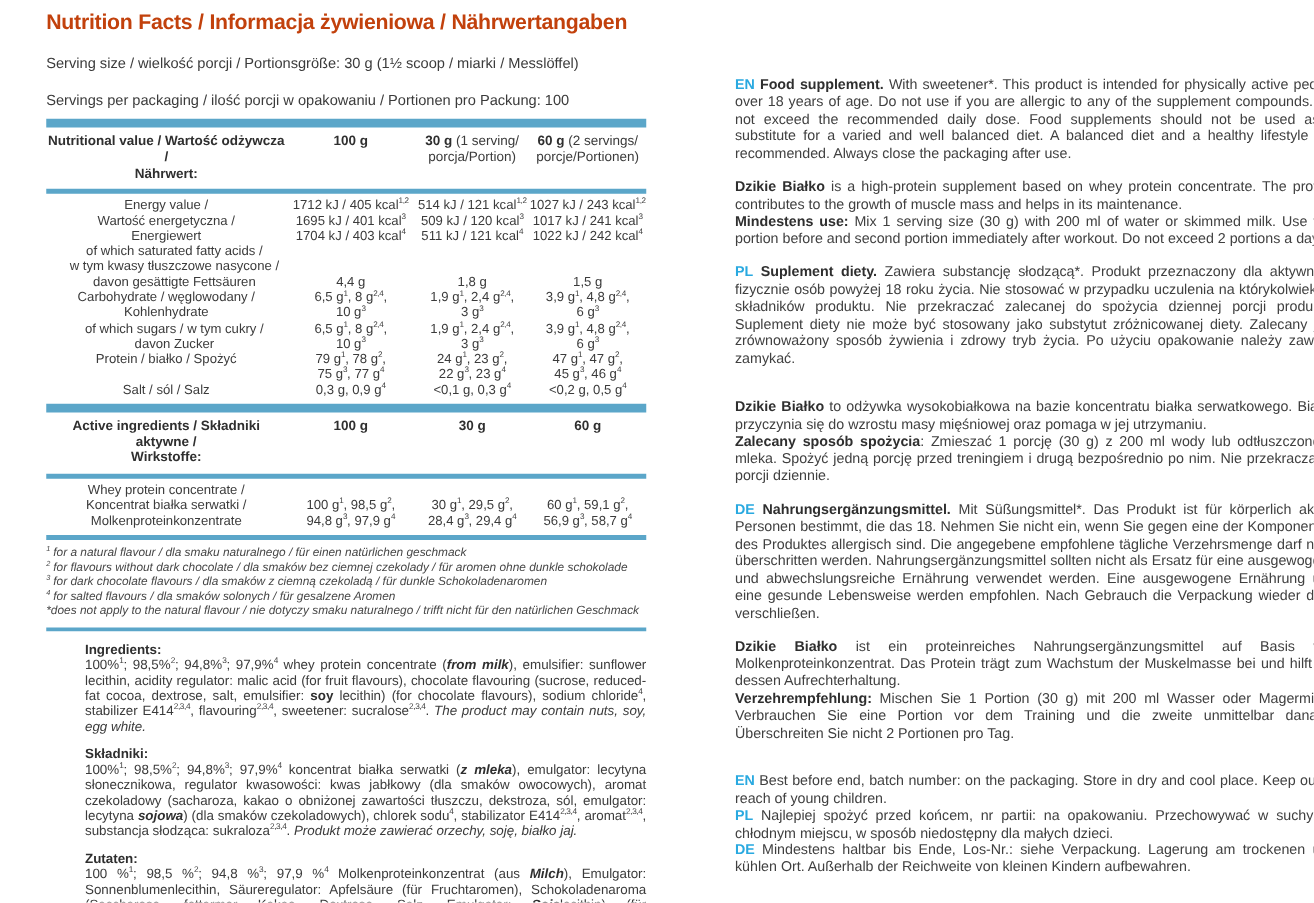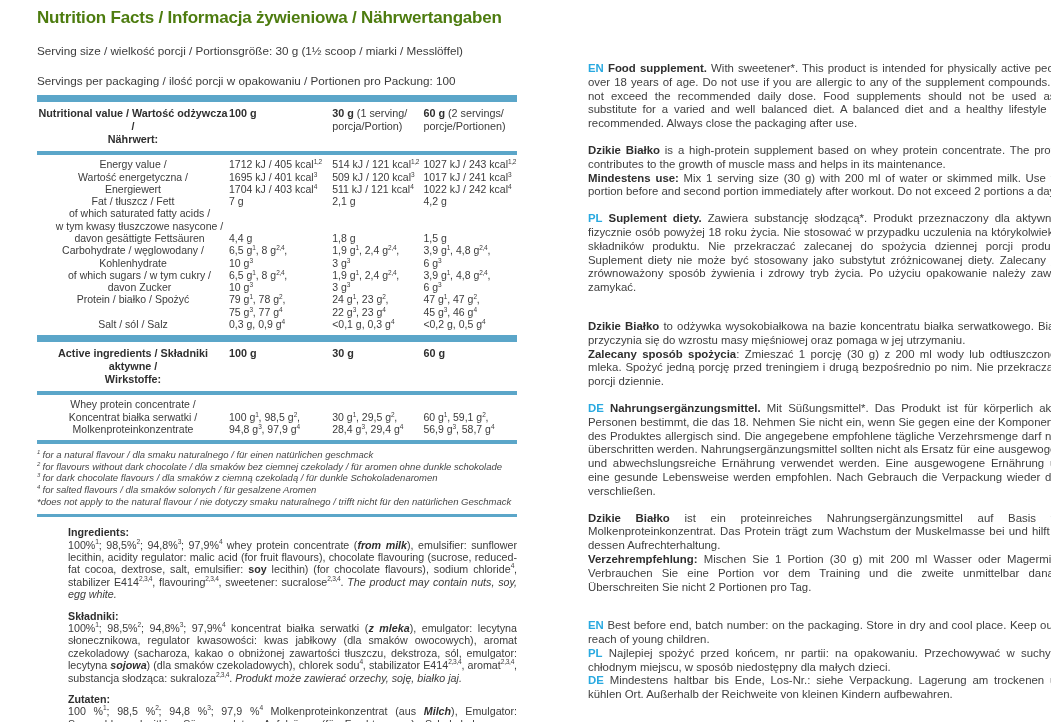--- a/index.html
+++ b/index.html
@@ -10,33 +10,33 @@
     font-family:"Liberation Sans", sans-serif;
   }
   b { color:#2f2f2f; }
   sup { font-size:0.62em; vertical-align:super; line-height:0; letter-spacing:-0.3px; }
   .lang { color:#29A9E0; font-weight:bold; }
 
   .left  { position:absolute; left:37px; top:8px; width:480px; }
   .right { position:absolute; left:588px; top:62px; width:481px;
            font-size:11.4px; line-height:1.21; text-align:justify; color:#404040; }
 
-  .title   { font-size:17px; font-weight:bold; color:#4d7c0f; letter-spacing:-0.2px; margin-bottom:2px; }
+  .title   { font-size:17px; font-weight:bold; color:#c2410c; letter-spacing:-0.2px; margin-bottom:2px; }
   .subline { font-size:11.7px; line-height:1.2;margin-top:16px; }
 
   .bar-thick { height:7px; background:#5BA6C9; }
   .bar-thin  { height:4px; background:#5BA6C9; }
   .bar-line  { height:3px; background:#5BA6C9; }
   .tbl { margin-top:7px; }
 
   .trow { display:grid; grid-template-columns:40% 21.5% 19% 19.5%; }
   .thead { padding:5px 0 6px; font-size:10.8px; line-height:1.18; }
   .tbody { padding:3px 0 5px; font-size:10.5px; line-height:1.17; }
   .lab { text-align:center; }
-  .val { text-align:left; align-self:end; }
+  .val { text-align:center; align-self:end; }
   .thead .val { align-self:start; }
   .indent .lab { padding-left:13px; }
 
   .footnotes { font-size:9.5px; line-height:1.22; margin:5px 0 7px; color:#474747; }
 
   .ing { margin-top:9px; font-size:10.7px; line-height:1.16; text-align:justify;margin-left:31px; }
   .ing-head { font-weight:bold; color:#2f2f2f; }
 
   .rp { margin:0; }
   .gap  { margin-top:13px; }
@@ -61,26 +61,20 @@
     </div>
 
     <div class="bar-thin"></div>
 
     <div class="tbody">
       <div class="trow">
         <div class="lab">Energy value /<br>Wartość energetyczna /<br>Energiewert</div>
         <div class="val">1712 kJ / 405 kcal<sup>1,2</sup><br>1695 kJ / 401 kcal<sup>3</sup><br>1704 kJ / 403 kcal<sup>4</sup></div>
         <div class="val">514 kJ / 121 kcal<sup>1,2</sup><br>509 kJ / 120 kcal<sup>3</sup><br>511 kJ / 121 kcal<sup>4</sup></div>
         <div class="val">1027 kJ / 243 kcal<sup>1,2</sup><br>1017 kJ / 241 kcal<sup>3</sup><br>1022 kJ / 242 kcal<sup>4</sup></div>
-      </div>
-      <div class="trow">
-        <div class="lab">Fat / tłuszcz / Fett</div>
-        <div class="val">7 g</div>
-        <div class="val">2,1 g</div>
-        <div class="val">4,2 g</div>
       </div>
       <div class="trow indent">
         <div class="lab">of which saturated fatty acids /<br>w tym kwasy tłuszczowe nasycone /<br>davon gesättigte Fettsäuren</div>
         <div class="val">4,4 g</div>
         <div class="val">1,8 g</div>
         <div class="val">1,5 g</div>
       </div>
       <div class="trow">
         <div class="lab">Carbohydrate / węglowodany /<br>Kohlenhydrate</div>
         <div class="val">6,5 g<sup>1</sup>, 8 g<sup>2,4</sup>,<br>10 g<sup>3</sup></div>

